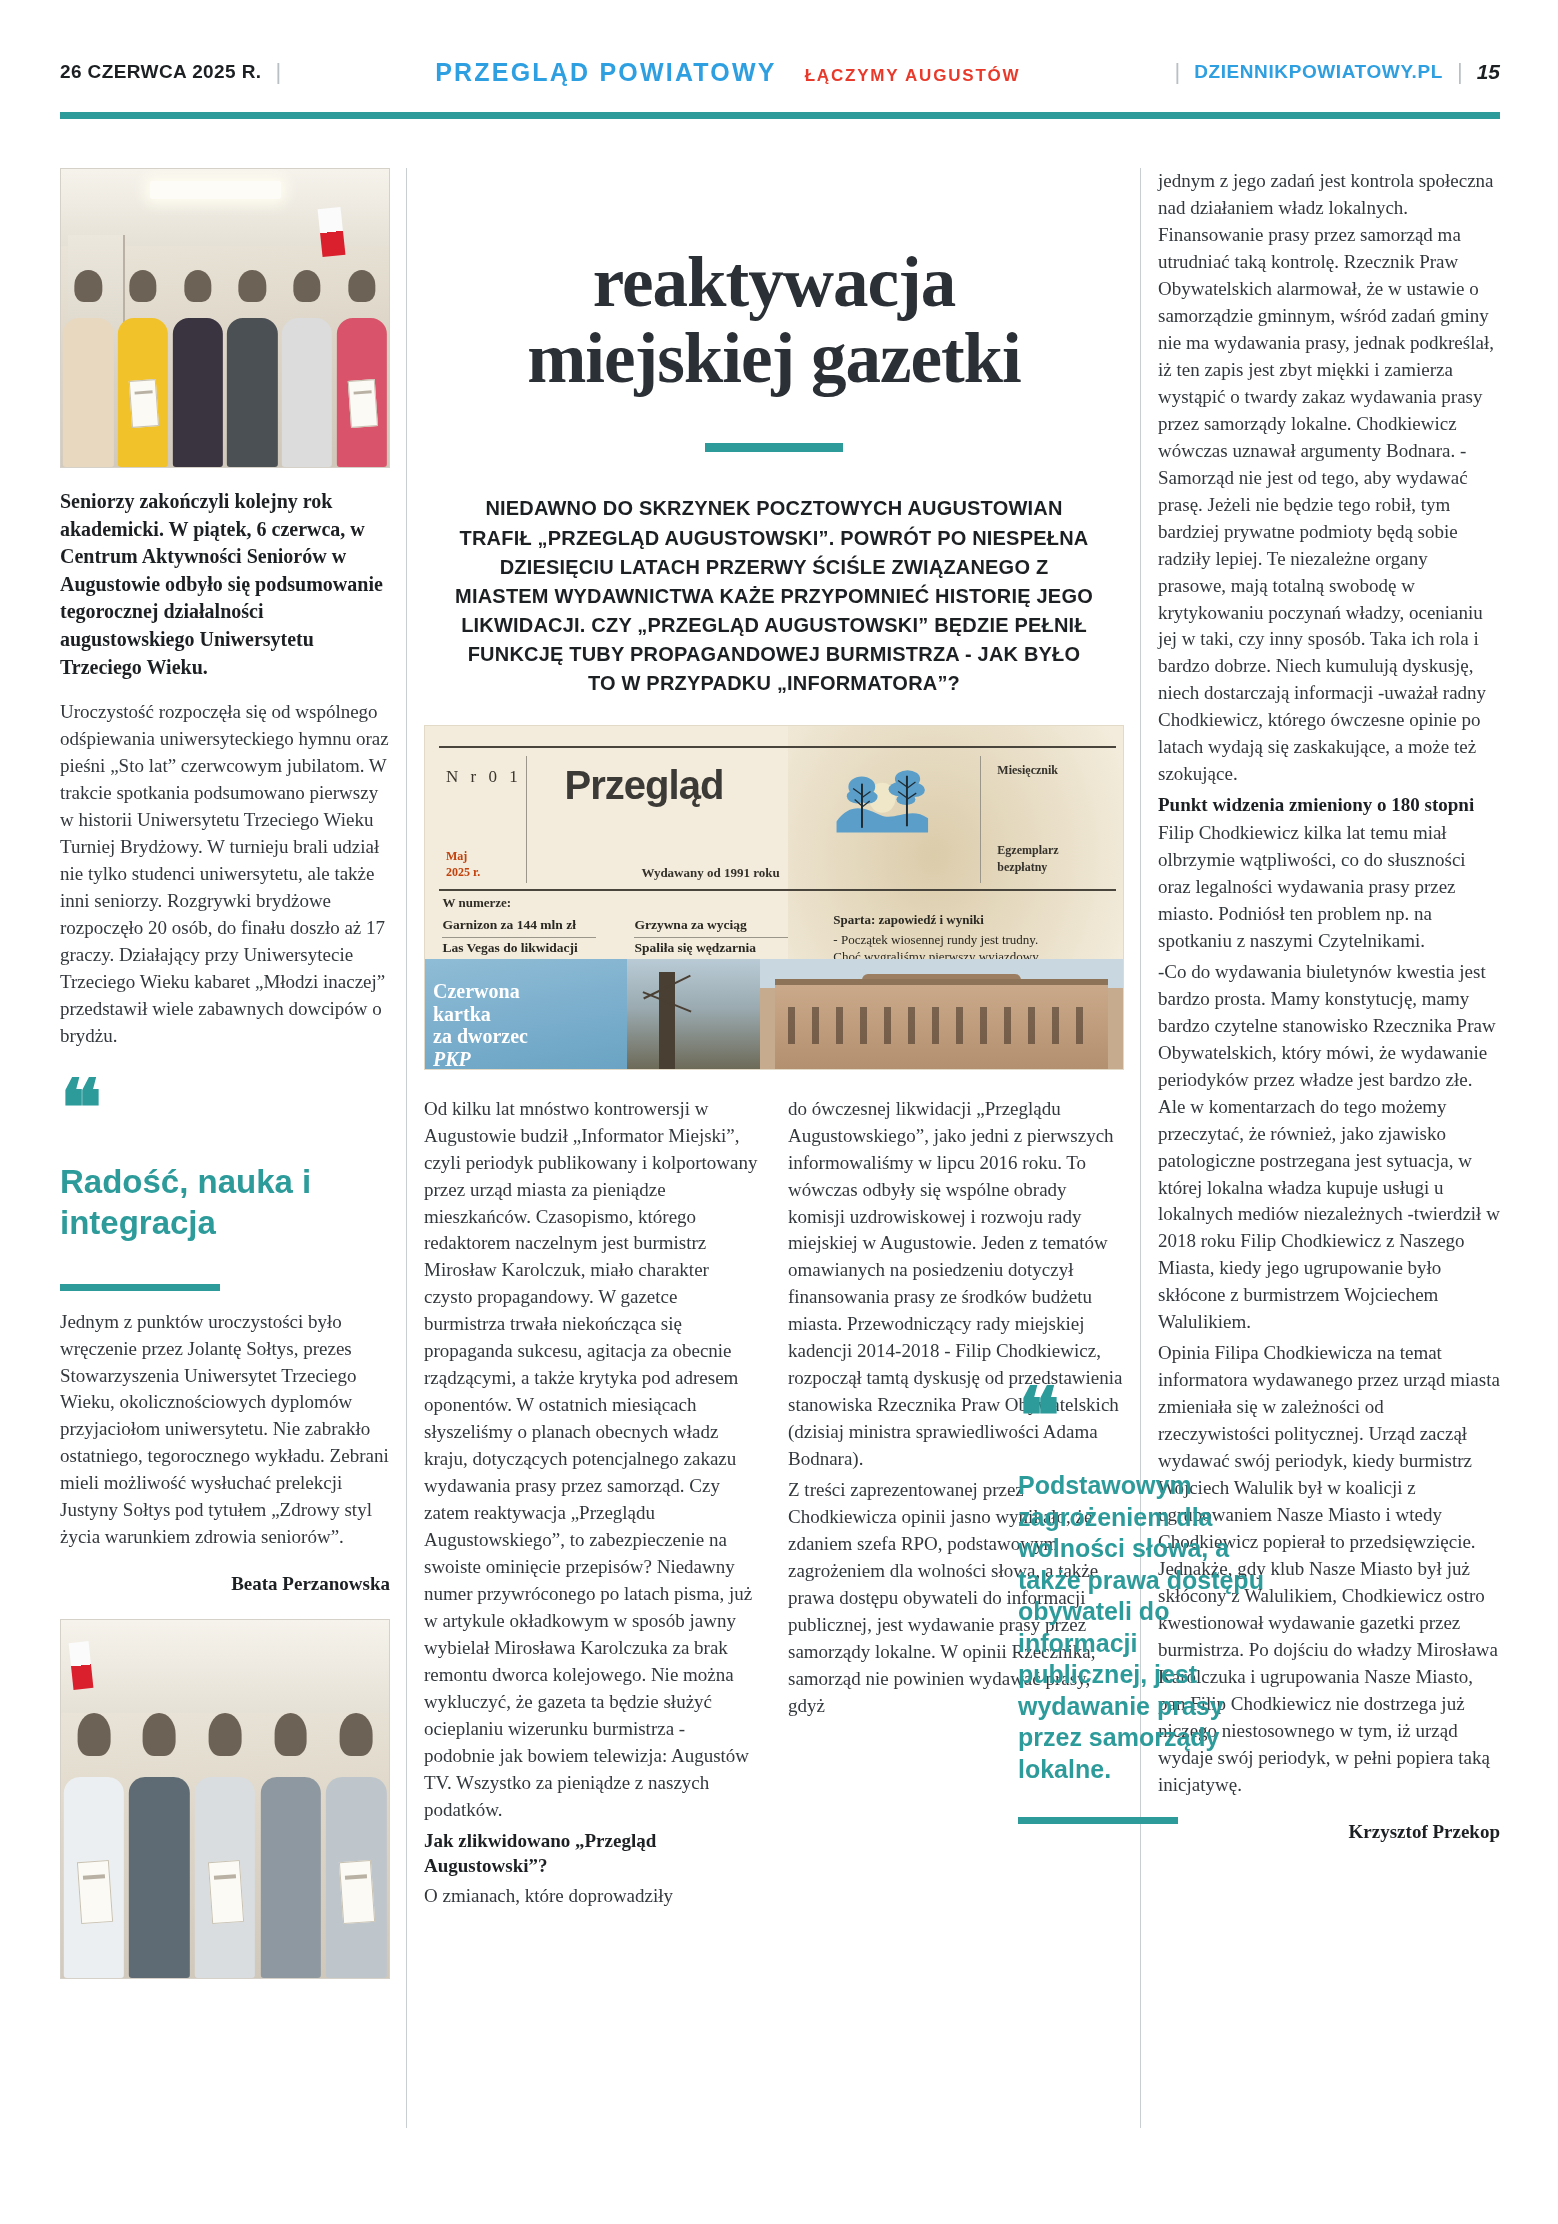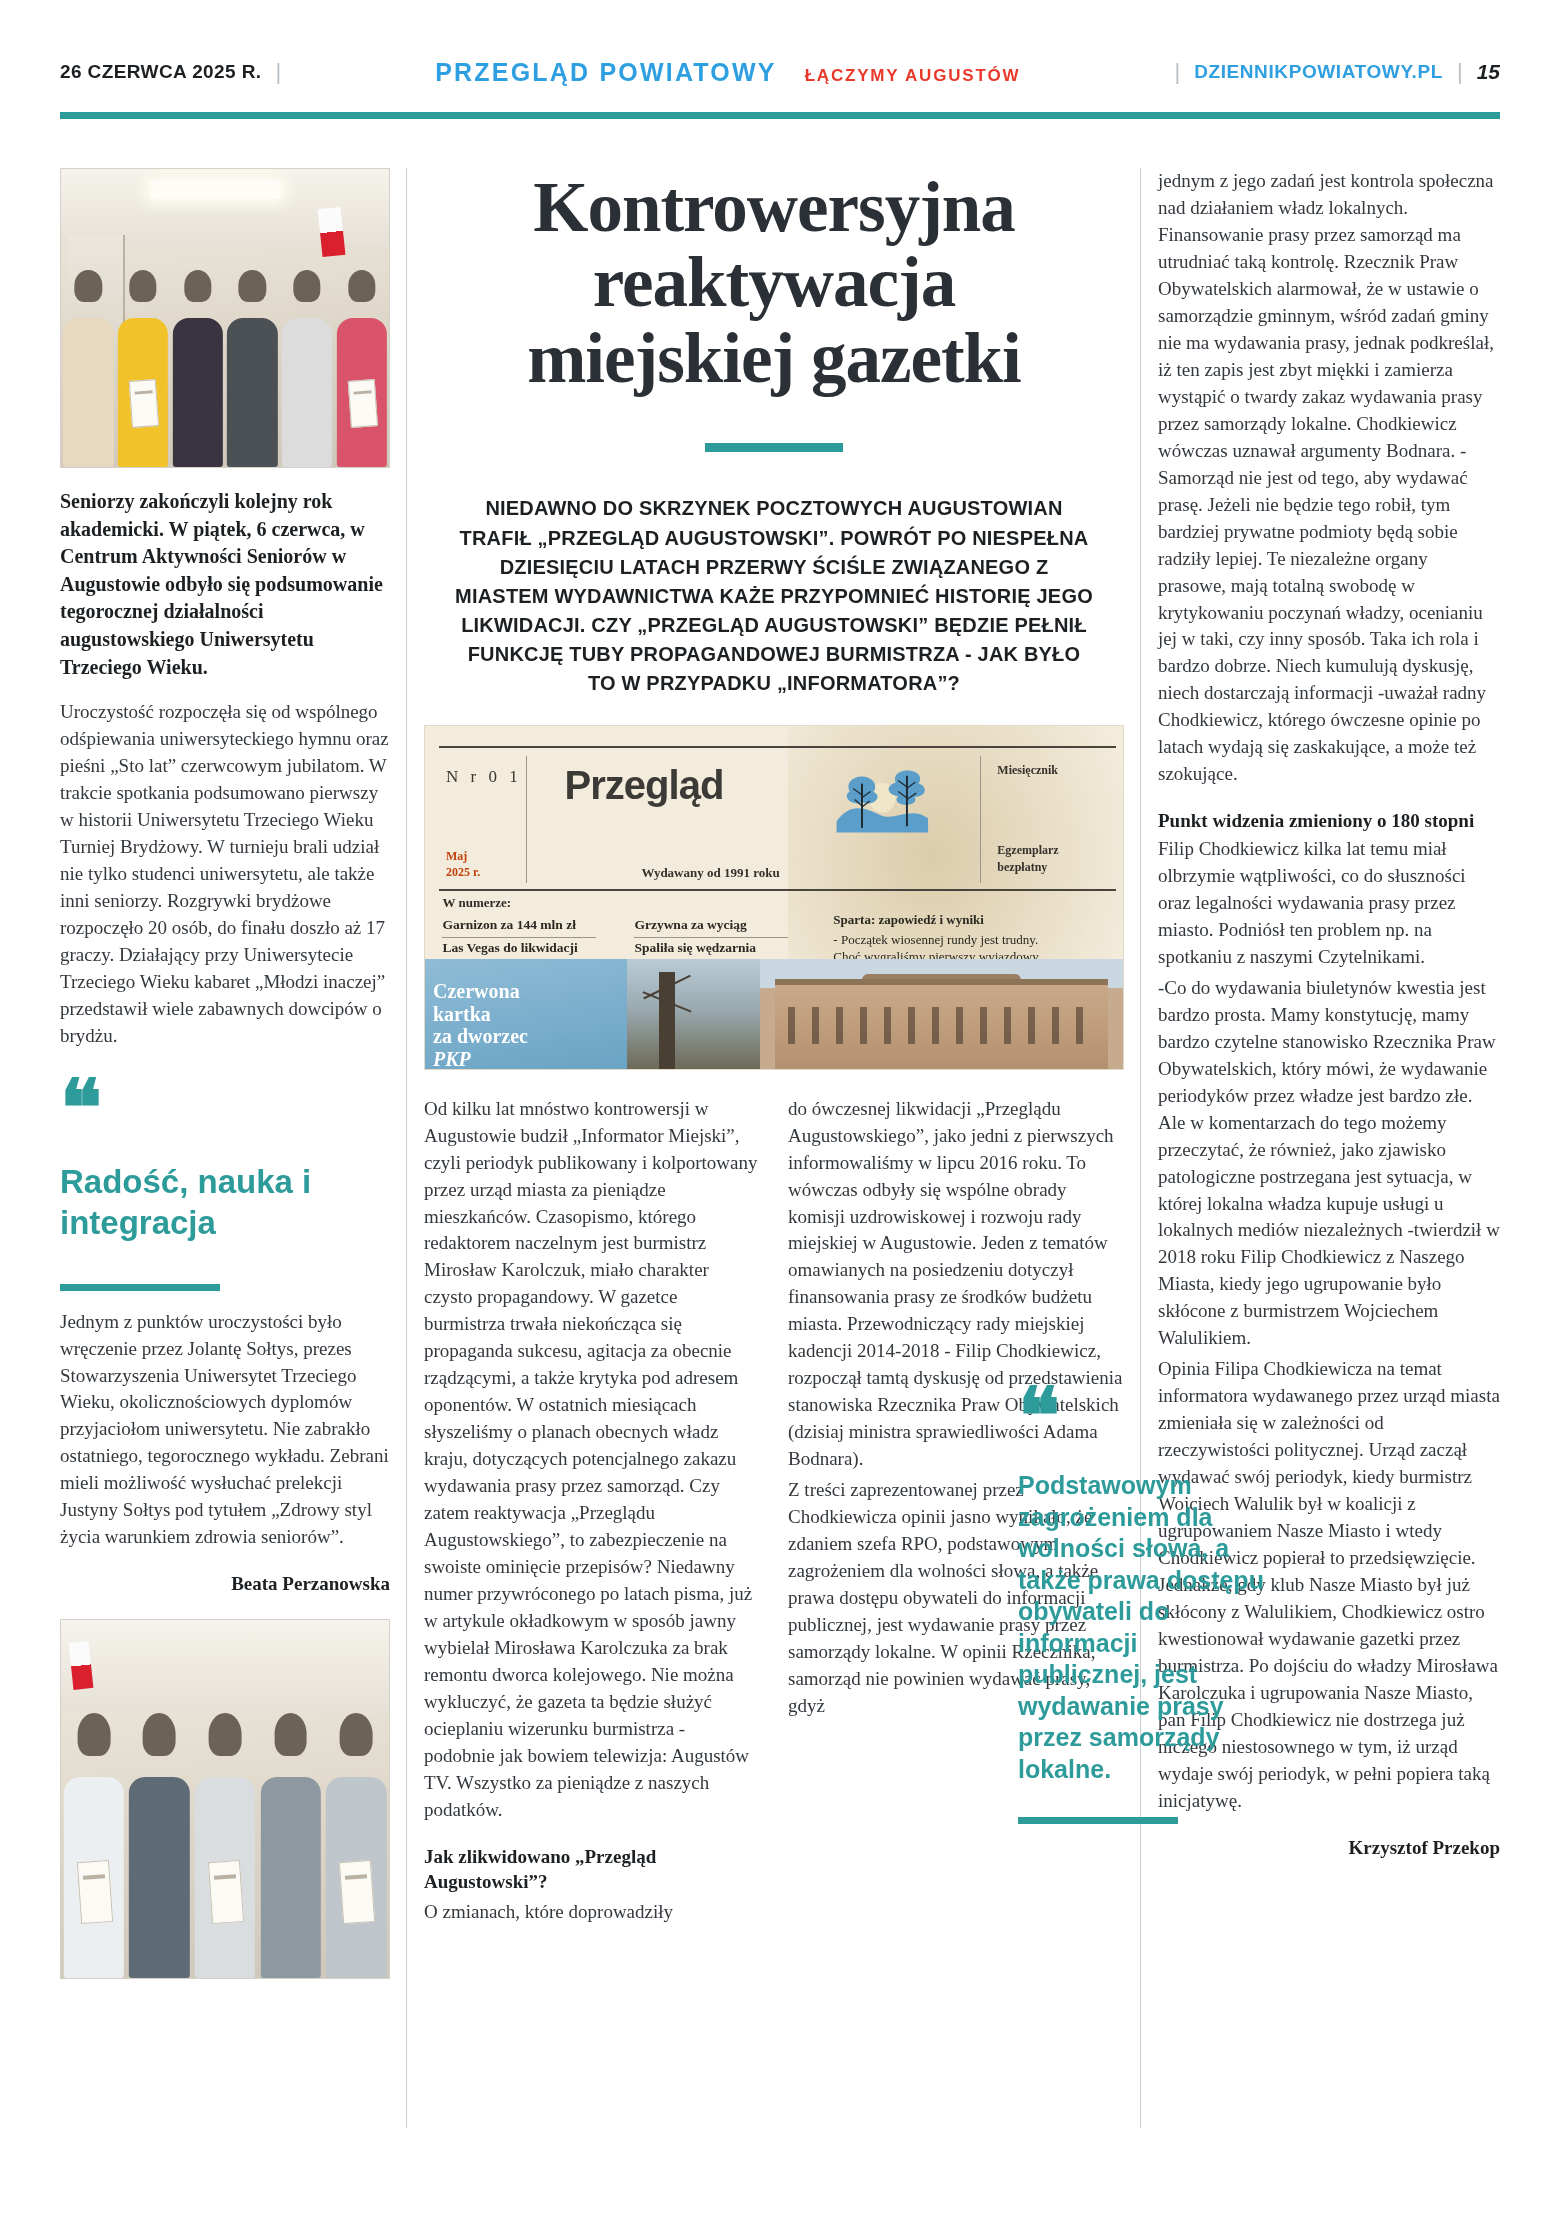--- a/index.html
+++ b/index.html
@@ -367,21 +367,21 @@
   
   .mid-cols {
     display: flex;
     gap: 28px;
     margin-top: 26px;
   }
   .mid-col { width: 336px; }
   .subhead {
     font-family: "Liberation Serif", serif;
     font-weight: bold; font-size: 19px; line-height: 1.35;
-    color: #1d2023; margin-top: 20px;
+    color: #1d2023; margin-top: 4px;
   }
 
   
   .col-right .body-txt { margin-top: 0; font-size: 19px; }
   .col-right .body-txt + .body-txt { margin-top: 14px; }
 
   .rq-wrap { position: relative; }
 </style>
 </head>
 <body>
@@ -498,21 +498,21 @@
           <div class="ph-body" style="background:#bfc6cb">
             <div class="ph-doc"></div>
           </div>
         </div>
       </div>
     </div>
   </div>
 
   <div class="col-mid">
     <h1 class="headline">
-      <span>Kontrowersyjna</span><br>
+      <br>
       <span>reaktywacja</span><br>
       <span>miejskiej gazetki</span>
     </h1>
     <div class="hl-rule"></div>
     <div class="standfirst">NIEDAWNO DO SKRZYNEK POCZTOWYCH AUGUSTOWIAN TRAFIŁ „PRZEGLĄD AUGUSTOWSKI”. POWRÓT PO NIESPEŁNA DZIESIĘCIU LATACH PRZERWY ŚCIŚLE ZWIĄZANEGO Z MIASTEM WYDAWNICTWA KAŻE PRZYPOMNIEĆ HISTORIĘ JEGO LIKWIDACJI. CZY „PRZEGLĄD AUGUSTOWSKI” BĘDZIE PEŁNIŁ FUNKCJĘ TUBY PROPAGANDOWEJ BURMISTRZA - JAK BYŁO TO W PRZYPADKU „INFORMATORA”?</div>
 
     <div class="scan">
       <div class="scan-stain"></div>
       <div class="scan-topline"></div>
       <div class="scan-vl1"></div>

